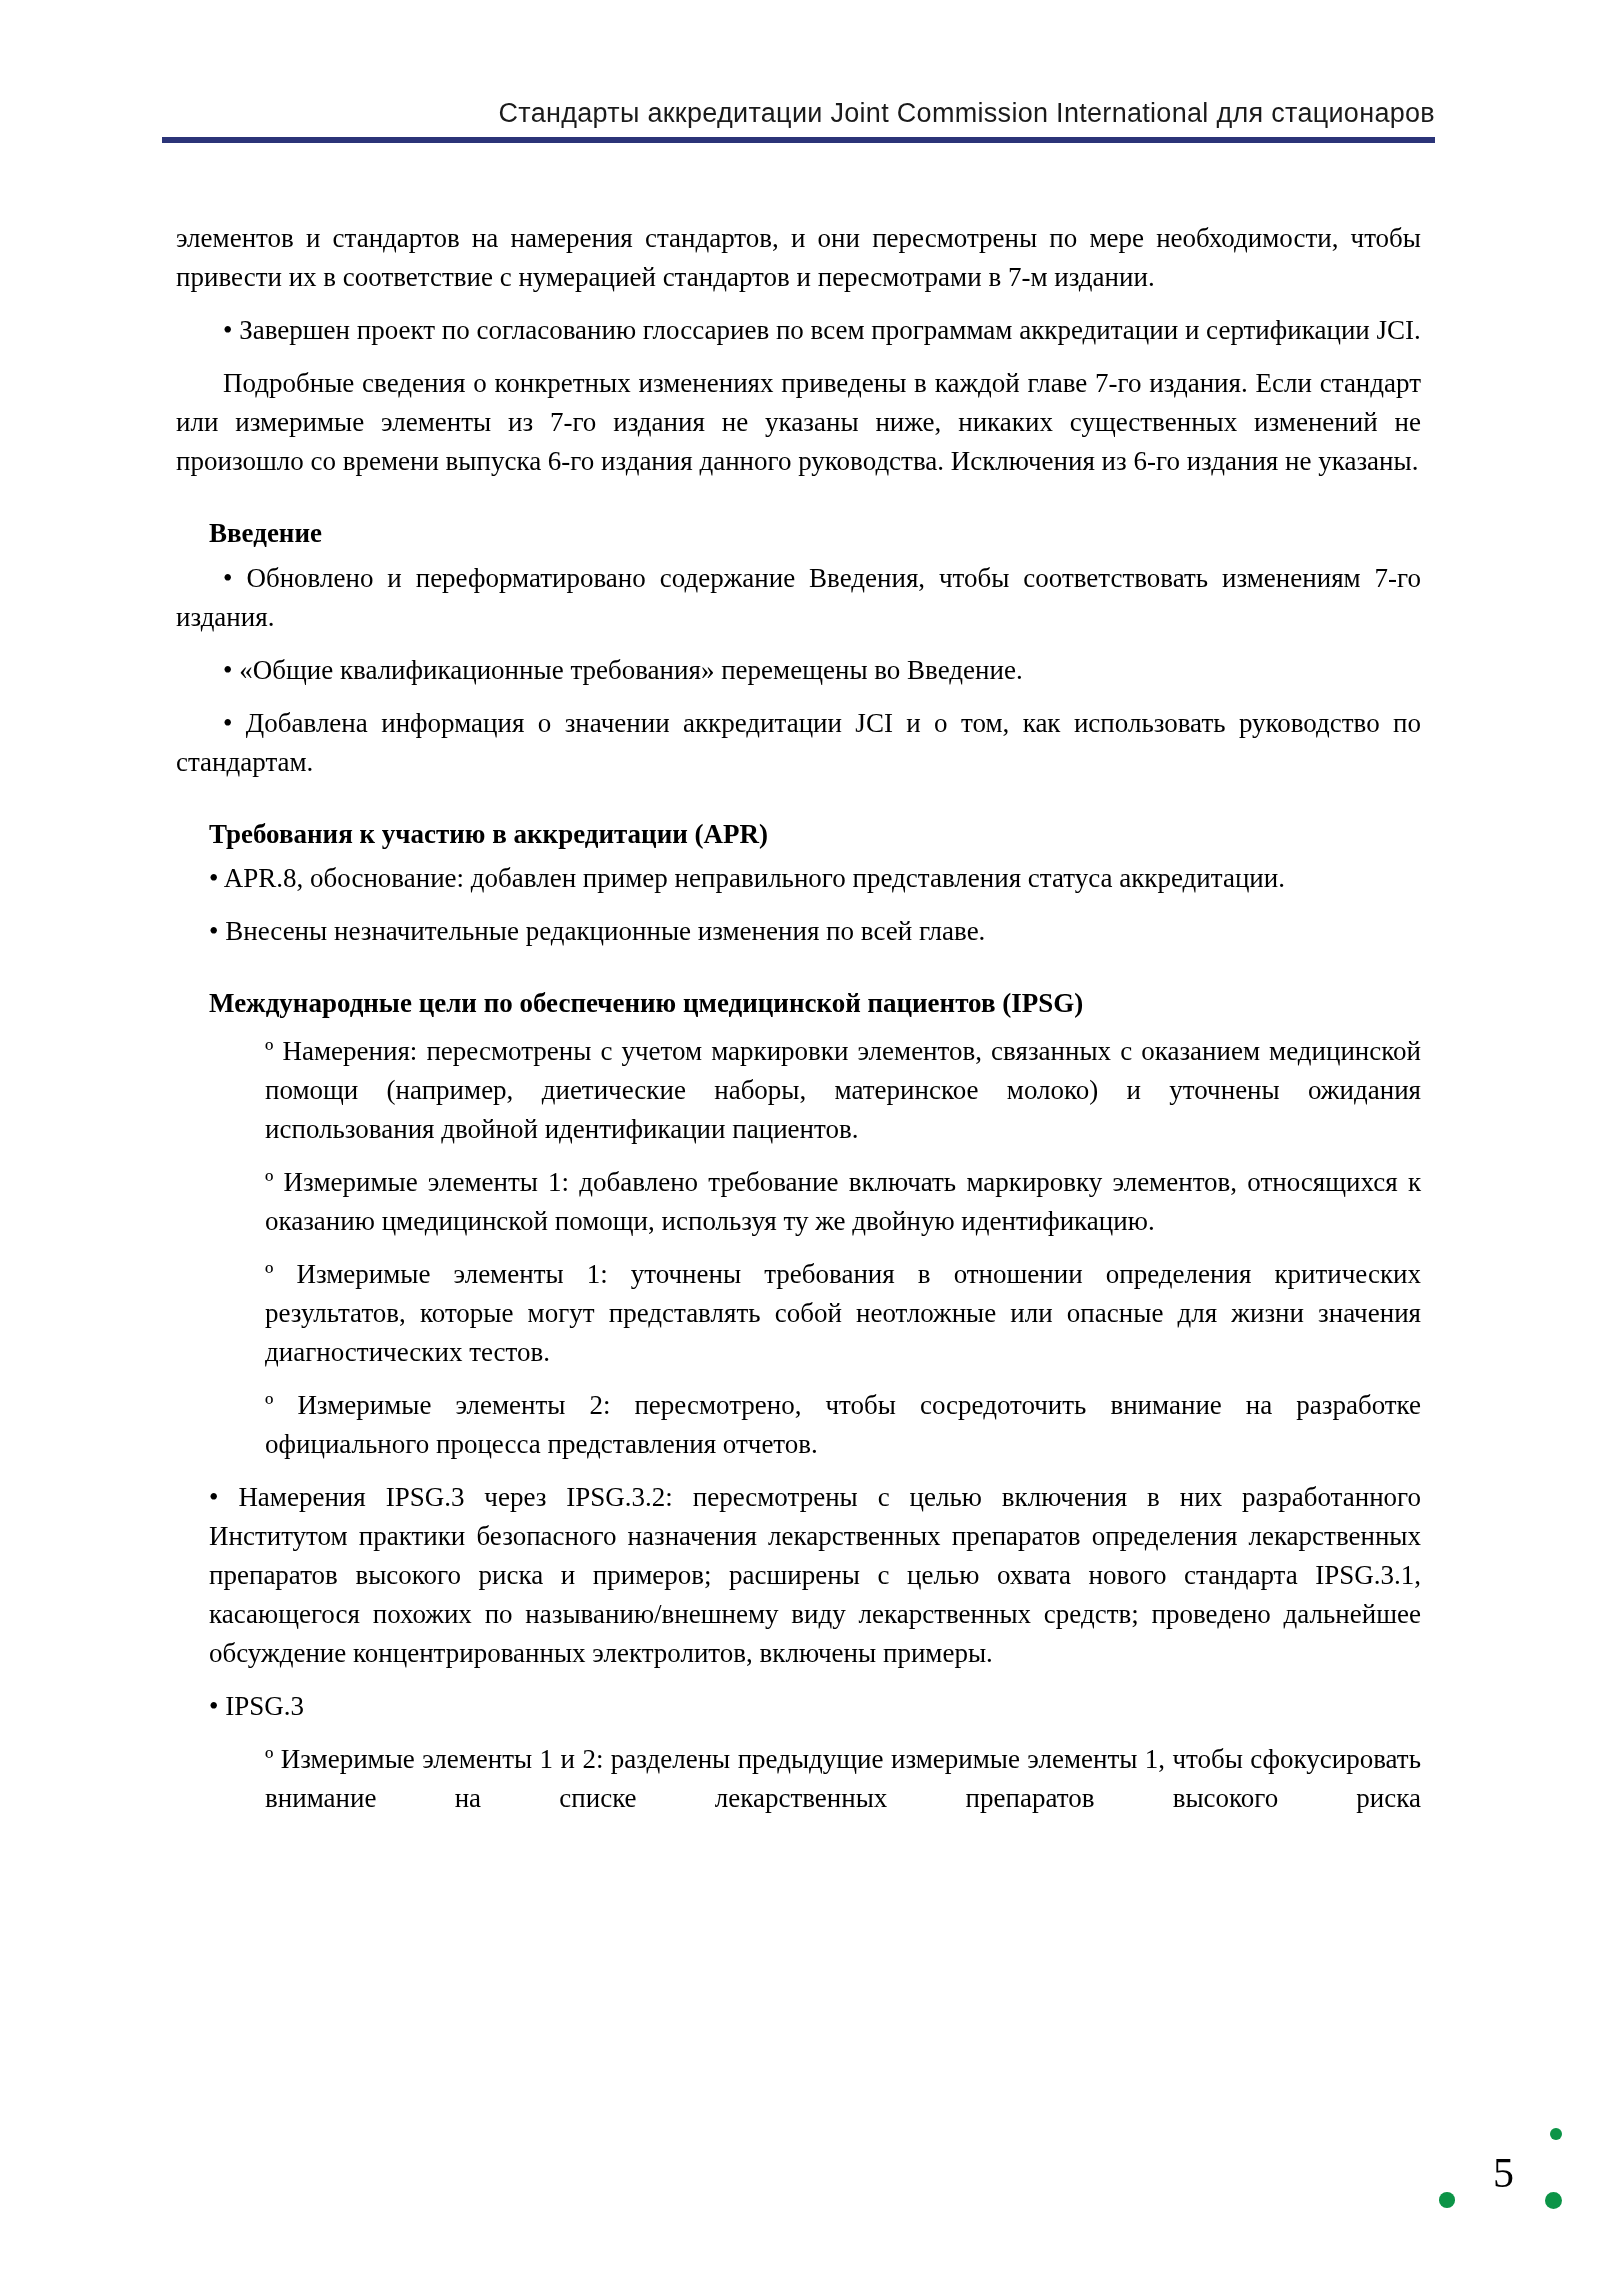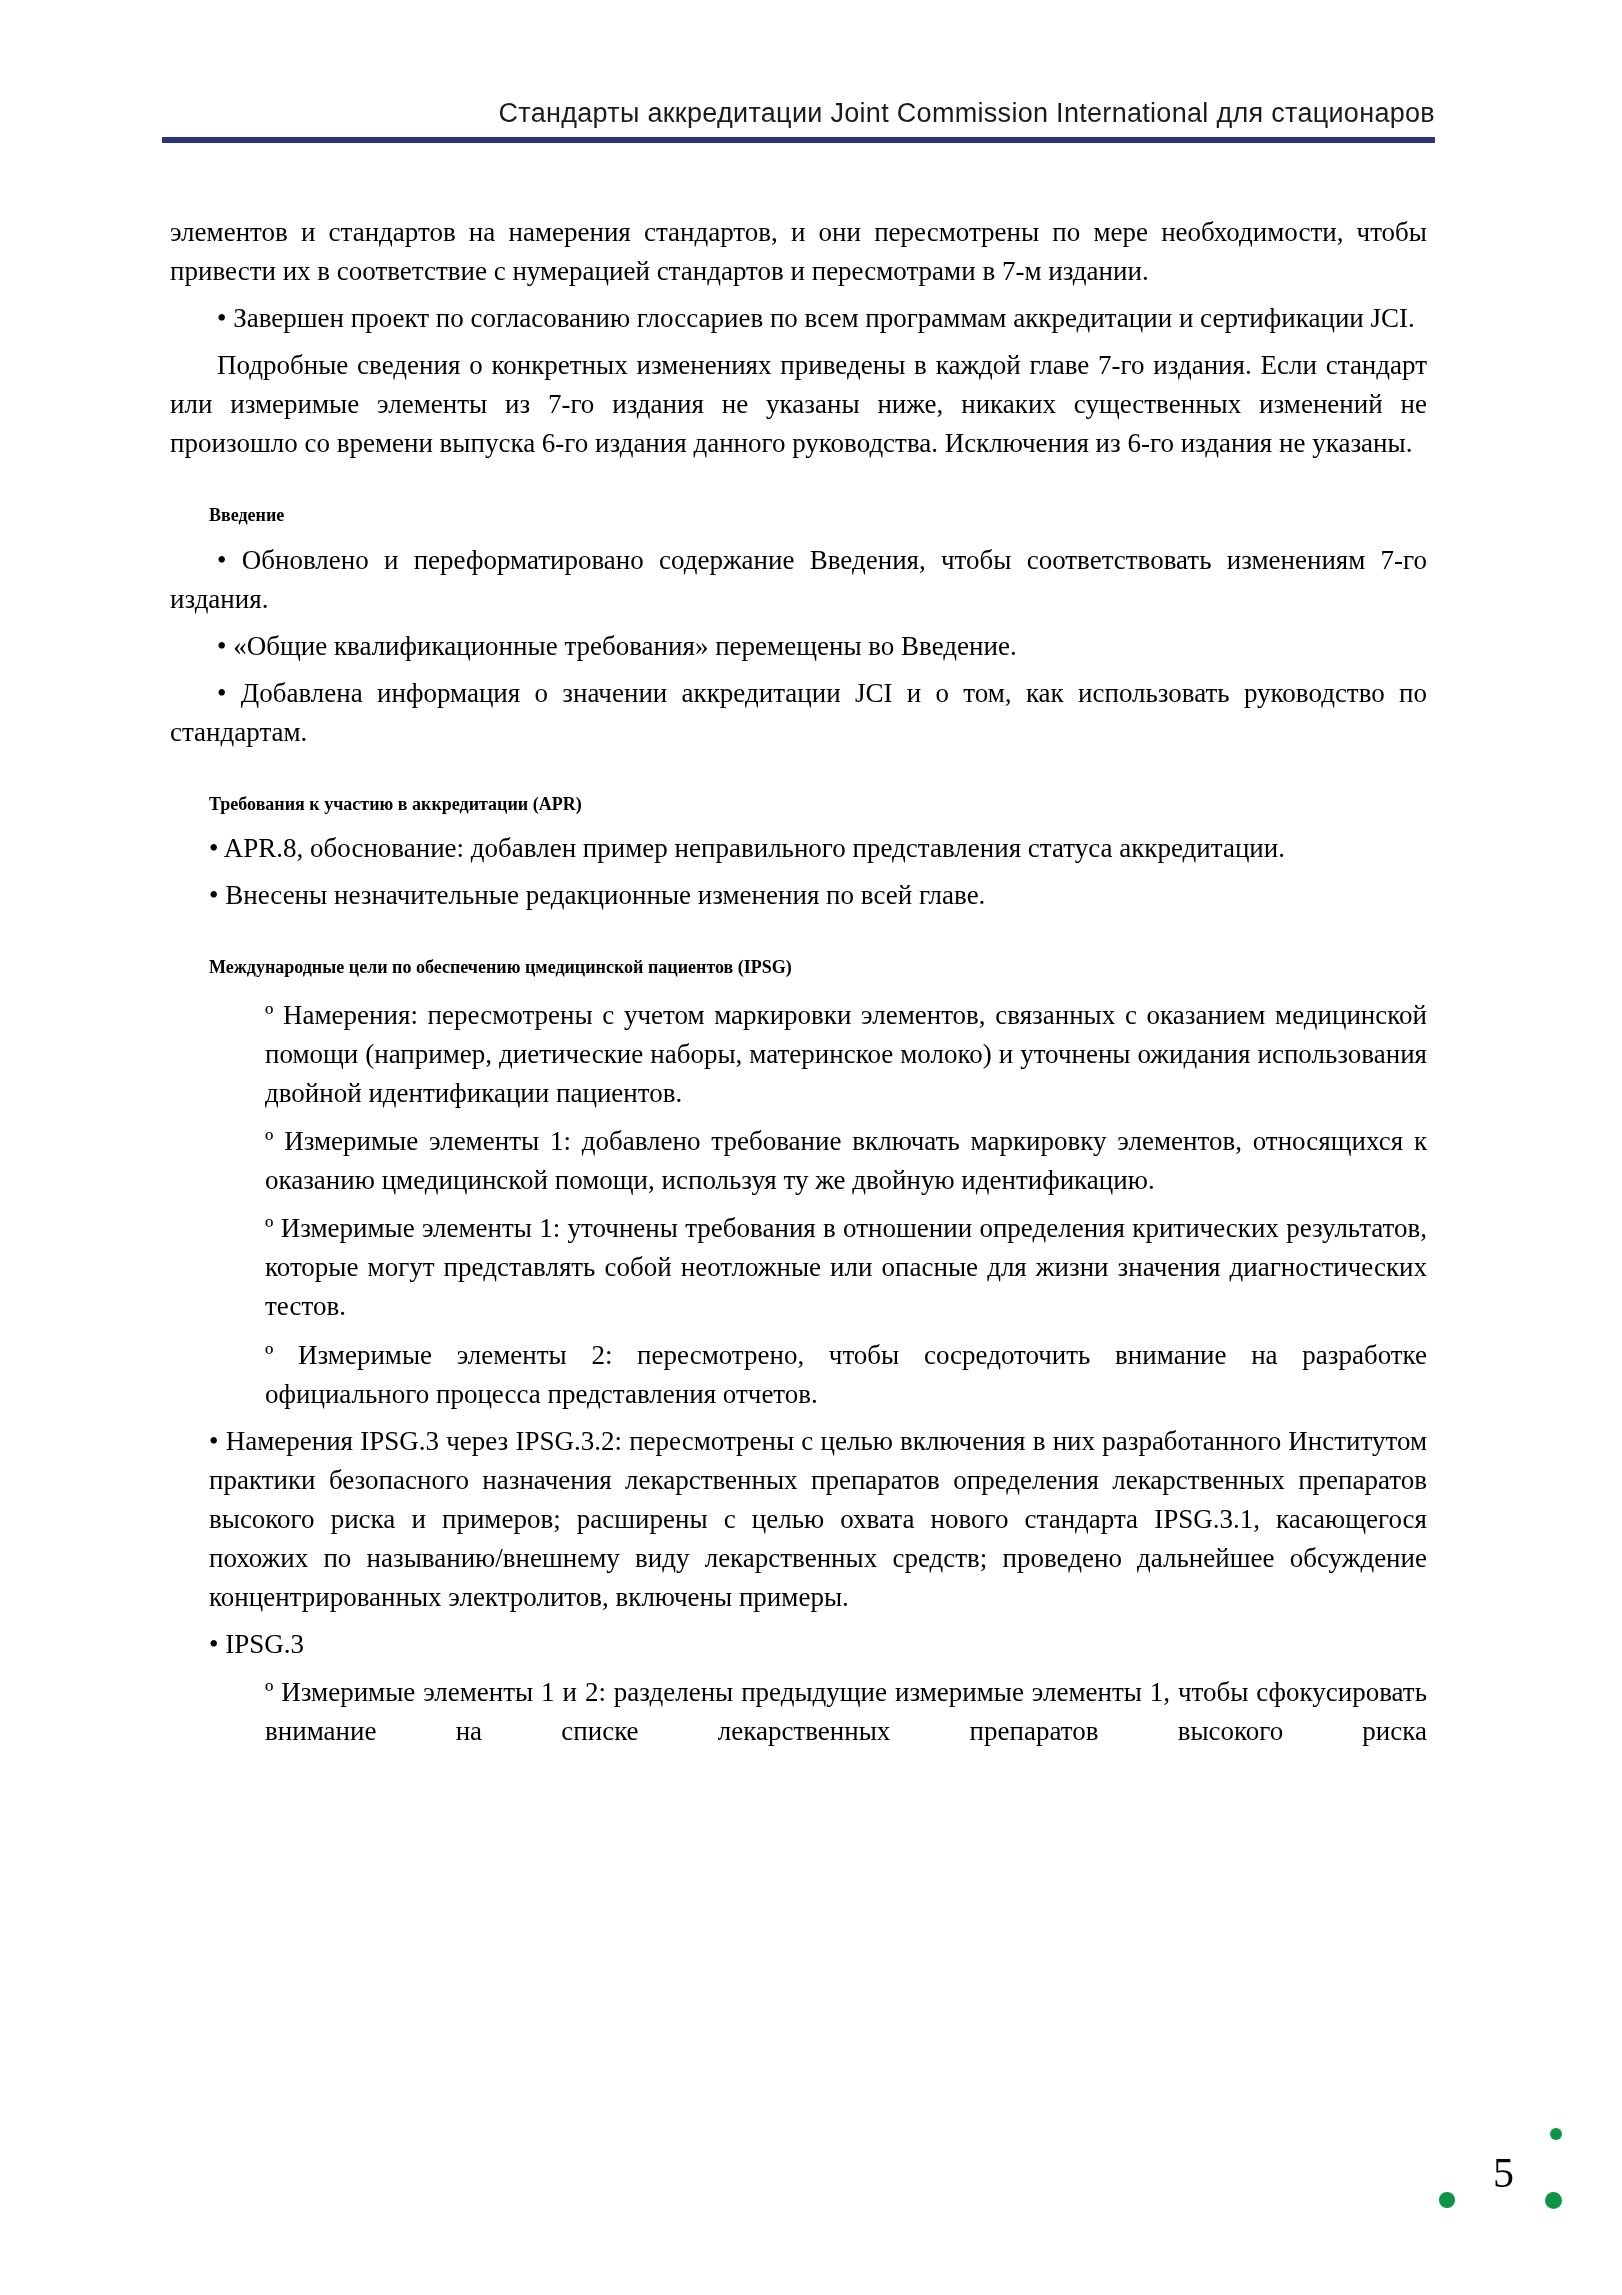--- a/index.html
+++ b/index.html
@@ -31,29 +31,29 @@
     margin-top:7.9px;
     background:#2b3478;
   }
   main{
     display:block;
     padding-top:62px;
     font-size:27px;
     line-height:39px;
     text-align:justify;
   }
-  main p{margin:8px;}
+  main p{margin:14px;}
   p.para{text-indent:47px;}
   p.flush{text-indent:0;}
   p.b-flush{text-indent:47px;margin-top:3.9px;}
   p.b-hang{margin-left:47px;margin-top:5.2px;}
   p.sub{margin-left:103px;margin-top:9.2px;}
   p.cut{text-align-last:justify;}
   main h2{
-    font-size:18px;
+    font-size:27px;
     line-height:39px;
     font-weight:bold;
     text-align:left;
     margin:33px 0 5.2px 47px;
   }
   .bullet-marker{display:inline;}
   .page-footer .dot{
     position:absolute;
     border-radius:50%;
     background:#0c9447;

